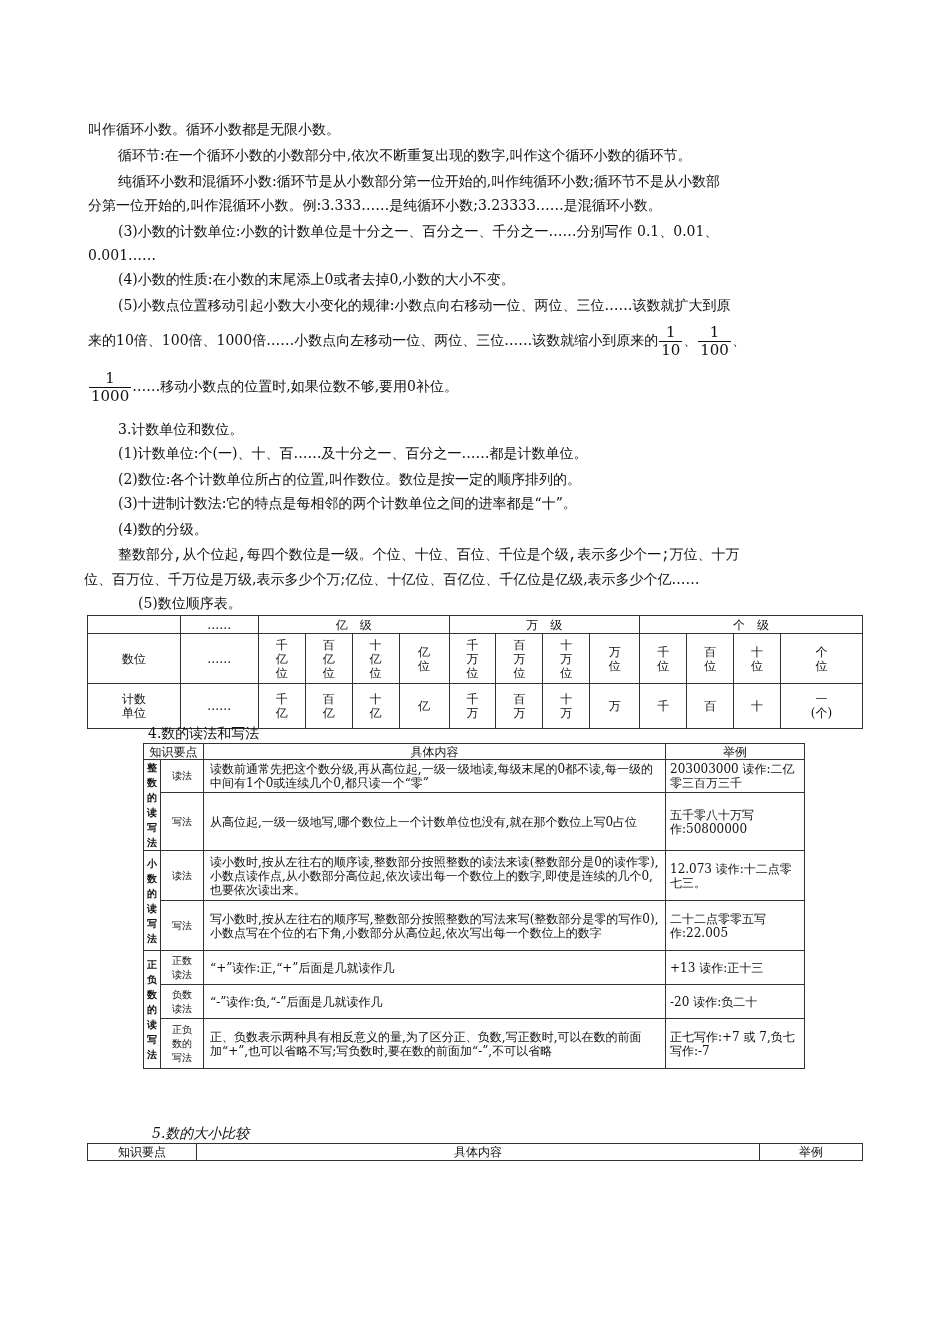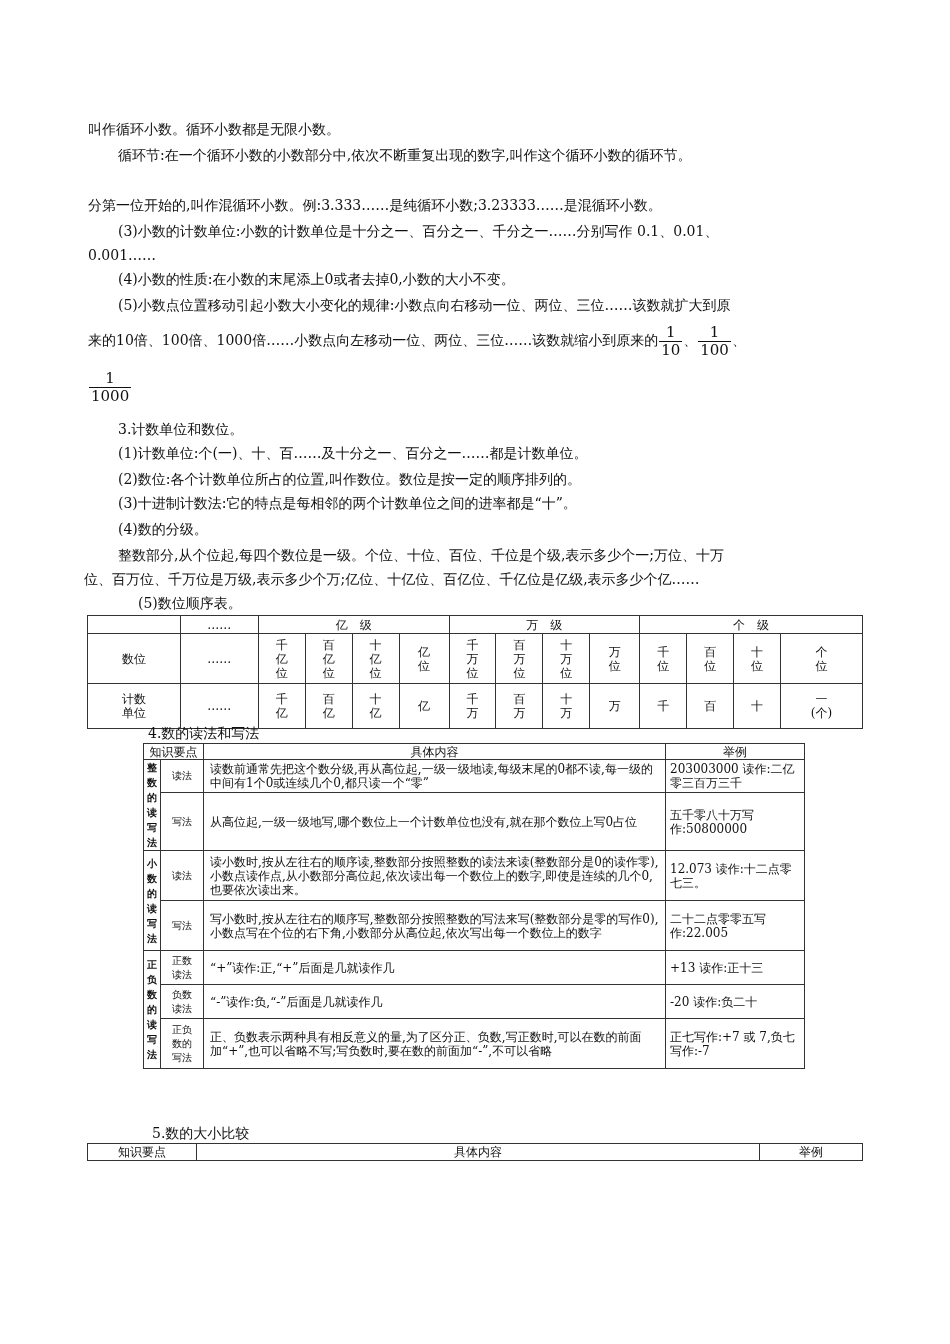--- a/index.html
+++ b/index.html
@@ -36,38 +36,39 @@
   #t3 .c2 { padding: 1px 6px; }
   #t3 .c3 { width: 102px; text-align: center; }
 </style>
 </head>
 <body>
 
 <div class="page">
 
   <div class="line" style="left:88px;top:120px;">叫作循环小数。循环小数都是无限小数。</div>
   <div class="line" style="left:118px;top:146px;">循环节:在一个循环小数的小数部分中,依次不断重复出现的数字,叫作这个循环小数的循环节。</div>
+  <div class="line" style="left:118px;top:172px;">纯循环小数和混循环小数:循环节是从小数部分第一位开始的,叫作纯循环小数;循环节不是从小数部</div>
   <div class="line" style="left:88px;top:196px;">分第一位开始的,叫作混循环小数。例:3.333……是纯循环小数;3.23333……是混循环小数。</div>
   <div class="line" style="left:118px;top:222px;">(3)小数的计数单位:小数的计数单位是十分之一、百分之一、千分之一……分别写作 0.1、0.01、</div>
   <div class="line" style="left:88px;top:246px;">0.001……</div>
   <div class="line" style="left:118px;top:270px;">(4)小数的性质:在小数的末尾添上0或者去掉0,小数的大小不变。</div>
   <div class="line" style="left:118px;top:296px;">(5)小数点位置移动引起小数大小变化的规律:小数点向右移动一位、两位、三位……该数就扩大到原</div>
   <div class="line" style="left:88px;top:322px;line-height:36px;">
     <span>来的10倍、100倍、1000倍……小数点向左移动一位、两位、三位……该数就缩小到原来的</span><span class="frac"><span class="num">1</span><span class="den">10</span></span><span>、</span><span class="frac"><span class="num">1</span><span class="den">100</span></span><span>、</span>
   </div>
   <div class="line" style="left:88px;top:368px;line-height:36px;">
-    <span class="frac"><span class="num">1</span><span class="den">1000</span></span>
+    <span class="frac"><span class="num">1</span><span class="den">1000</span></span><span>……移动小数点的位置时,如果位数不够,要用0补位。</span>
   </div>
 
   <div class="line" style="left:118px;top:420px;">3.计数单位和数位。</div>
   <div class="line" style="left:118px;top:444px;">(1)计数单位:个(一)、十、百……及十分之一、百分之一……都是计数单位。</div>
   <div class="line" style="left:118px;top:470px;">(2)数位:各个计数单位所占的位置,叫作数位。数位是按一定的顺序排列的。</div>
   <div class="line" style="left:118px;top:494px;">(3)十进制计数法:它的特点是每相邻的两个计数单位之间的进率都是“十”。</div>
   <div class="line" style="left:118px;top:520px;">(4)数的分级。</div>
-  <div class="line" style="left:118px;top:546px;">整数部分,从个位起,每四个数位是一级。个位、十位、百位、千位是个级,表示多少个一;万位、十万</div>
+  <div class="line" style="left:118px;top:546px;font-family:Liberation Mono, monospace;">整数部分,从个位起,每四个数位是一级。个位、十位、百位、千位是个级,表示多少个一;万位、十万</div>
   <div class="line" style="left:84px;top:570px;">位、百万位、千万位是万级,表示多少个万;亿位、十亿位、百亿位、千亿位是亿级,表示多少个亿……</div>
   <div class="line" style="left:138px;top:594px;">(5)数位顺序表。</div>
 
   <table id="t1">
     <colgroup>
       <col style="width:93px">
         <col style="width:78px">
       <col style="width:47px">
         <col style="width:47px">
         <col style="width:47px">
@@ -219,21 +220,21 @@
     <tr style="height:50px">
       <td class="sub">
             <div style="width:2.2em;margin:0 auto;white-space:normal;">正负数的写法</div>
           </td>
       <td class="content">正、负数表示两种具有相反意义的量,为了区分正、负数,写正数时,可以在数的前面加“+”,也可以省略不写;写负数时,要在数的前面加“-”,不可以省略</td>
       <td class="ex">正七写作:+7 或 7,负七写作:-7</td>
     </tr>
   </tbody>
     </table>
 
-  <div class="line" style="left:152px;top:1124px;">5.数的大小比较</div>
+  <div class="line" style="left:152px;top:1124px;font-style:italic;">5.数的大小比较</div>
 
   <table id="t3">
     <tbody>
         <tr style="height:16px">
       <td class="c1">知识要点</td>
       <td class="c2" style="text-align:center">具体内容</td>
       <td class="c3">举例</td>
     </tr>
   </tbody>
     </table>

